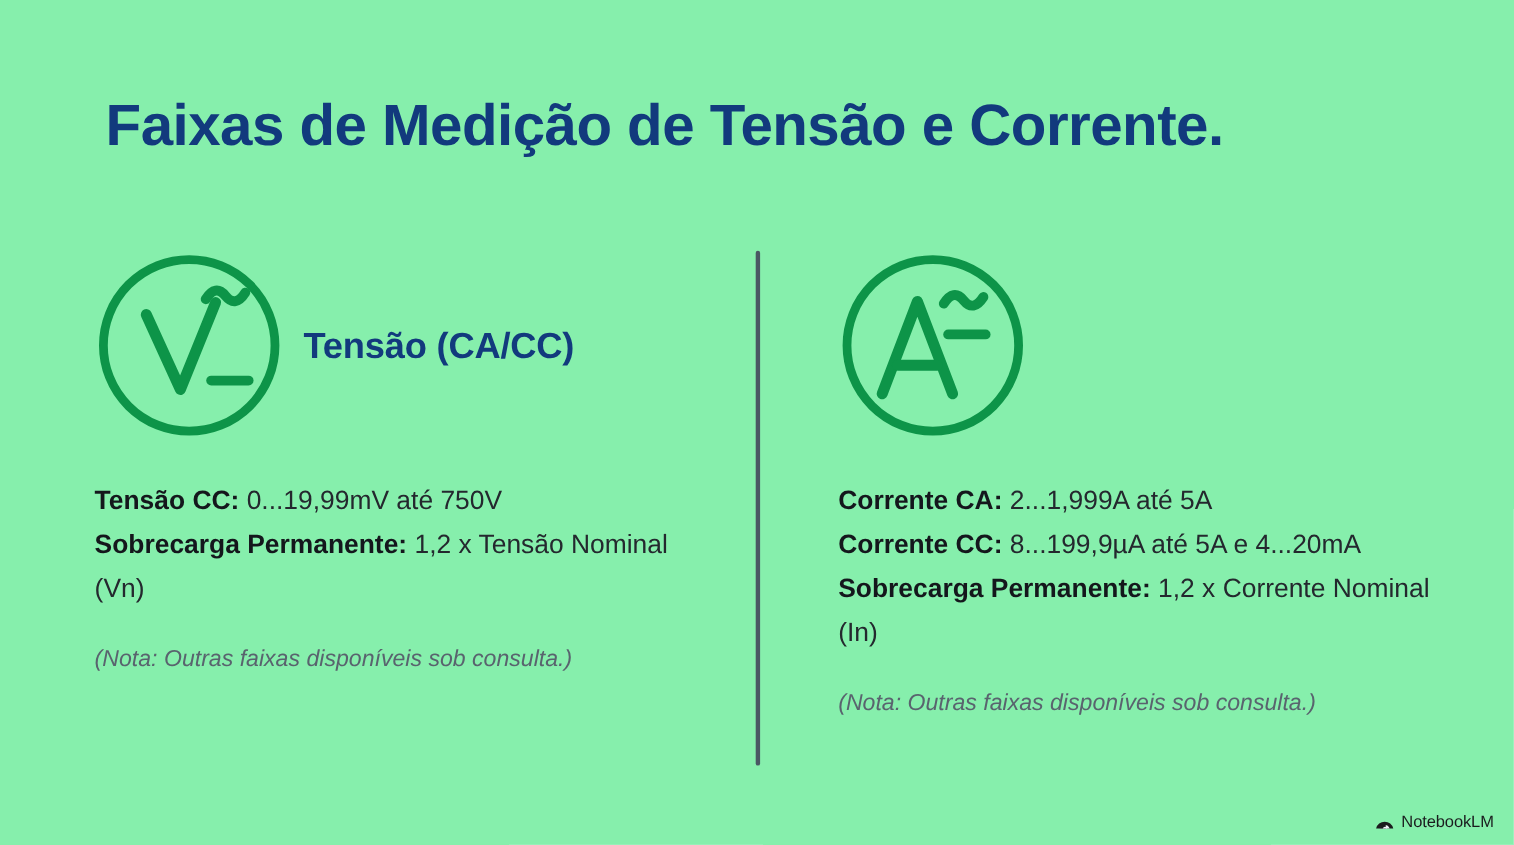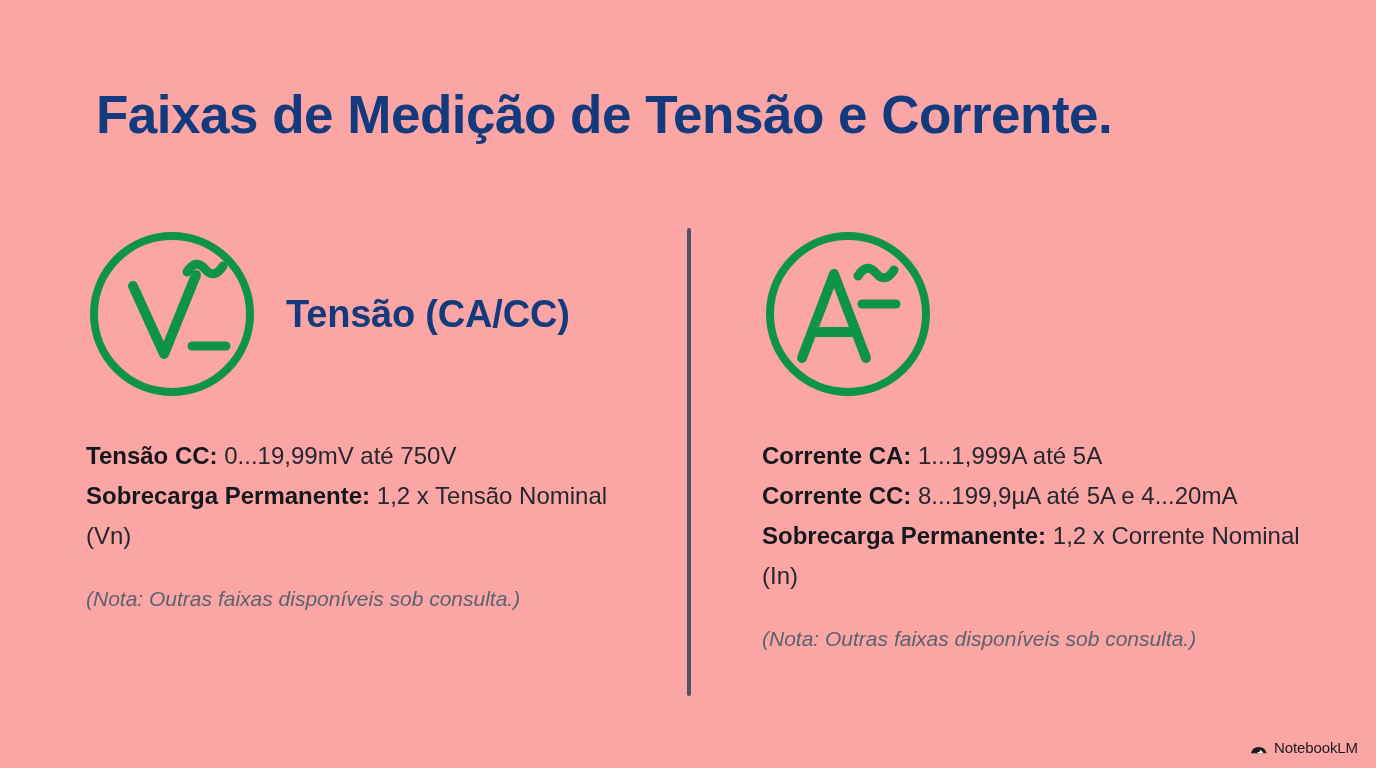--- a/index.html
+++ b/index.html
@@ -13,21 +13,21 @@
     background: #eef2f7;
     font-family: "Liberation Sans", sans-serif;
     overflow: hidden;
     position: relative;
     -webkit-font-smoothing: antialiased;
   }
 
   .slide {
     position: absolute;
     inset: 0;
-    background: #fca5a5;
+    background: #86efac;
   }
 
   
   .slide-title {
     position: absolute;
     left: 96px;
     top: 84px;
     font-size: 53px;
     line-height: 62px;
     font-weight: bold;
@@ -62,22 +62,22 @@
     display: flex;
     align-items: center;
   }
   .icon-badge {
     width: 172px;
     height: 172px;
     flex: 0 0 172px;
     display: block;
   }
   .col-heading {
-    margin-left: 28px;
-    font-size: 38px;
+    margin-left: 18px;
+    font-size: 33px;
     font-weight: bold;
     color: #123a7d;
     white-space: nowrap;
     letter-spacing: -0.2px;
   }
 
   
   .specs {
     margin-top: 36px;
     font-size: 24px;
@@ -170,21 +170,21 @@
 
         <path d="M96 48 q9 -14 18 -3 q9 11 18 -3" fill="none" stroke="#0d9448" stroke-width="9" stroke-linecap="round" stroke-linejoin="round"></path>
 
         <path d="M100 76 L134 76" fill="none" stroke="#0d9448" stroke-width="9" stroke-linecap="round"></path>
       </svg>
     </div>
 
     <div class="specs">
       <div class="spec-line">
         <span class="spec-label">Corrente CA:</span>
-        <span class="spec-value">1...1,999A até 5A</span>
+        <span class="spec-value">2...1,999A até 5A</span>
       </div>
       <div class="spec-line">
         <span class="spec-label">Corrente CC:</span>
         <span class="spec-value">8...199,9µA até 5A e 4...20mA</span>
       </div>
       <div class="spec-line">
         <span class="spec-label">Sobrecarga Permanente:</span>
         <span class="spec-value">1,2 x Corrente Nominal (In)</span>
       </div>
     </div>

